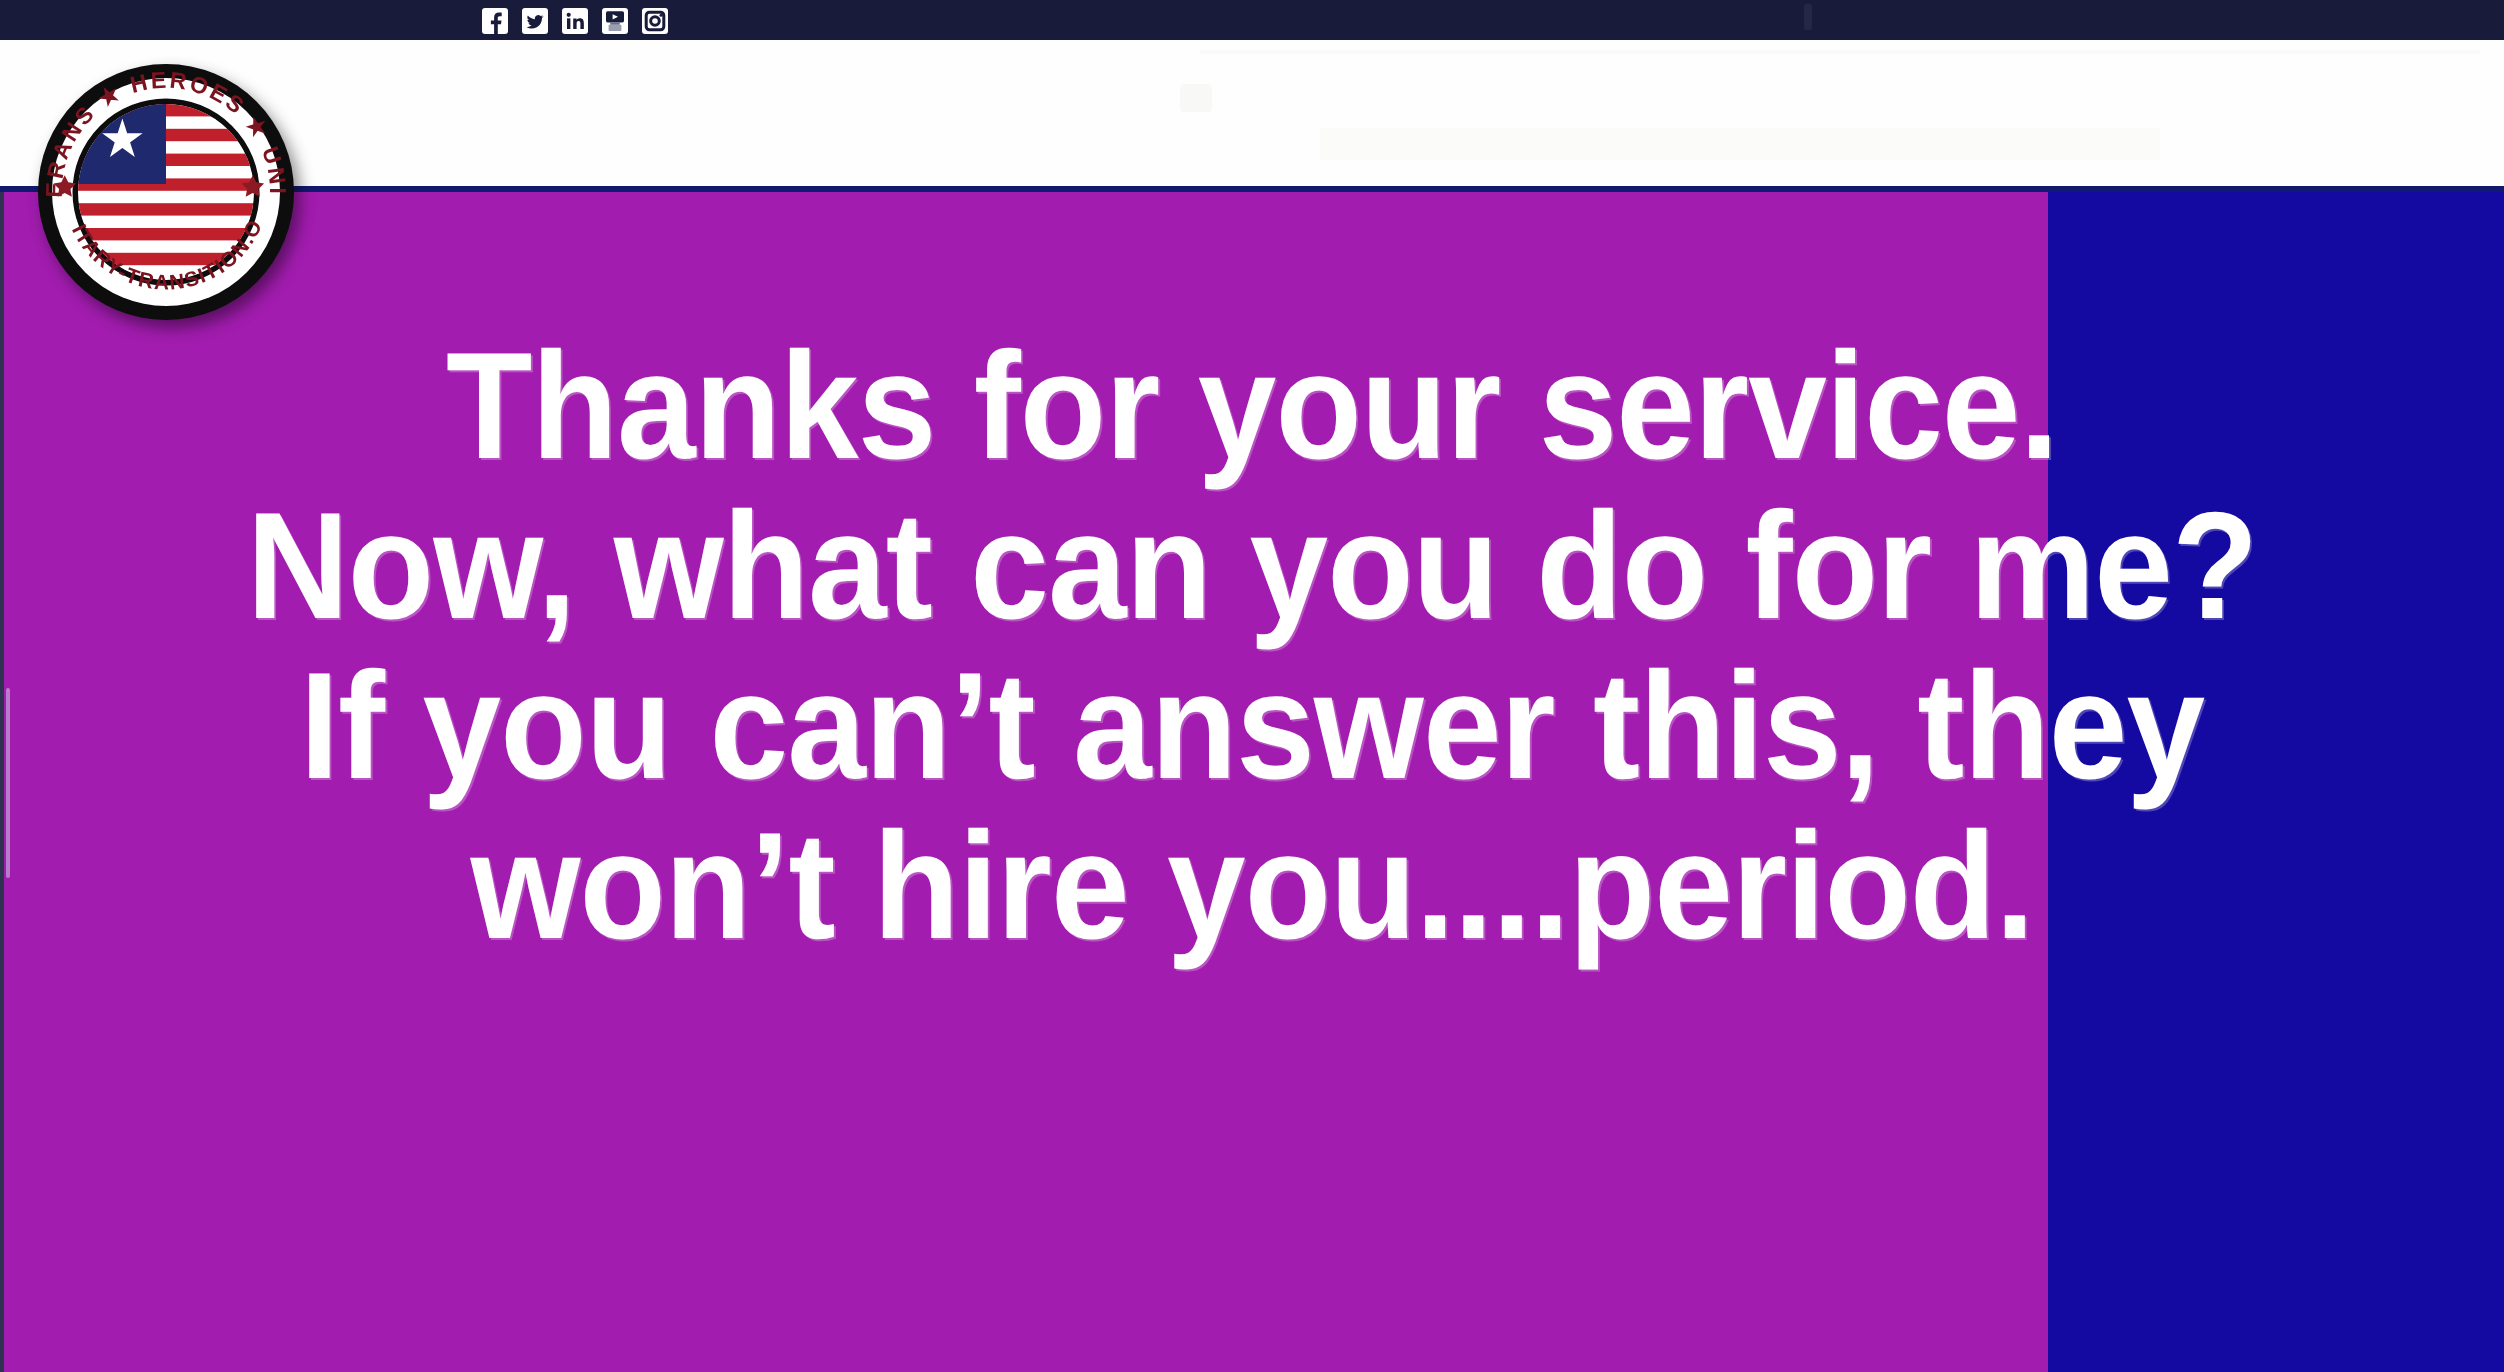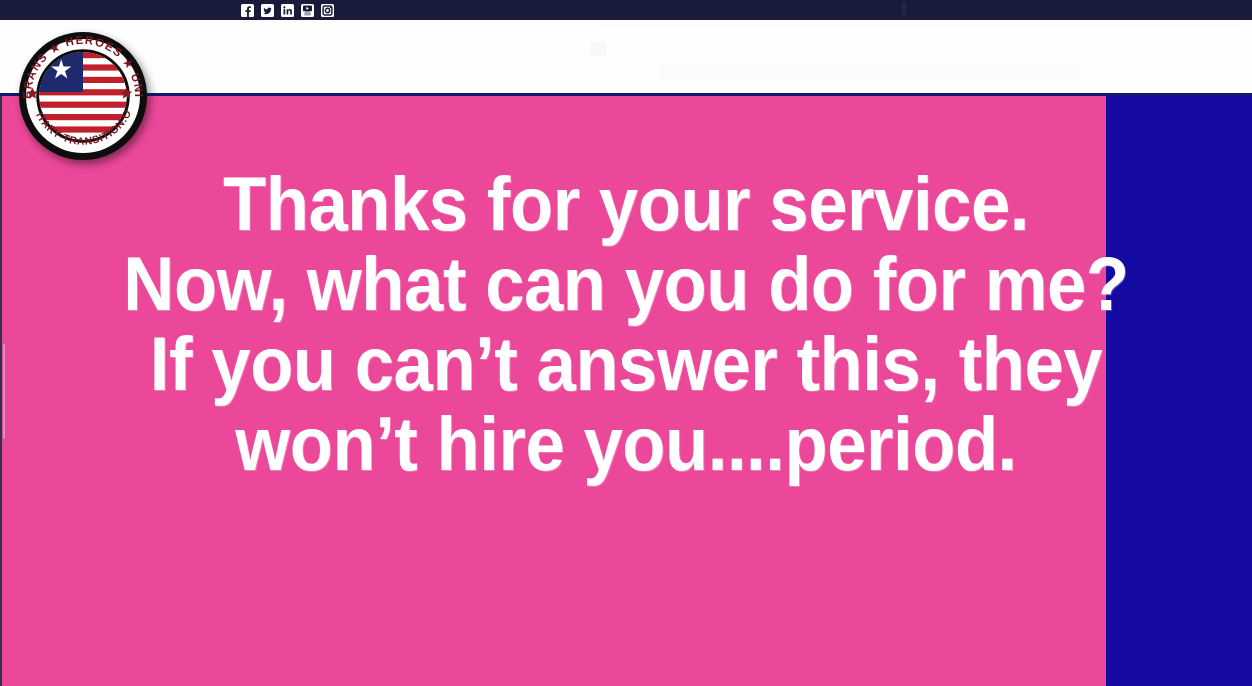--- a/index.html
+++ b/index.html
@@ -143,23 +143,23 @@
     z-index: 30;
     cursor: pointer;
     filter: drop-shadow(3px 4px 4px rgba(0,0,0,0.45));
   }
   .logo-wrap svg { display: block; }
 
   
   .hero {
     position: absolute;
     left: 0; top: 96px;
-    width: 1106px;
+    width: 1024px;
     height: 590px;
-    background: #ec4899;
+    background: #a21caf;
     z-index: 10;
   }
   .hero-left-edge {
     position: absolute;
     left: 0; top: 0;
     width: 2px; height: 590px;
     background: #2e3152;
   }
   .scroll-sliver {
     position: absolute;

